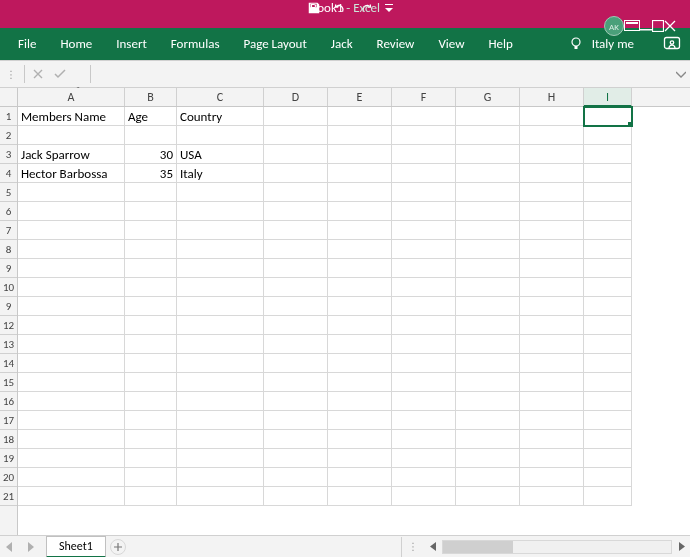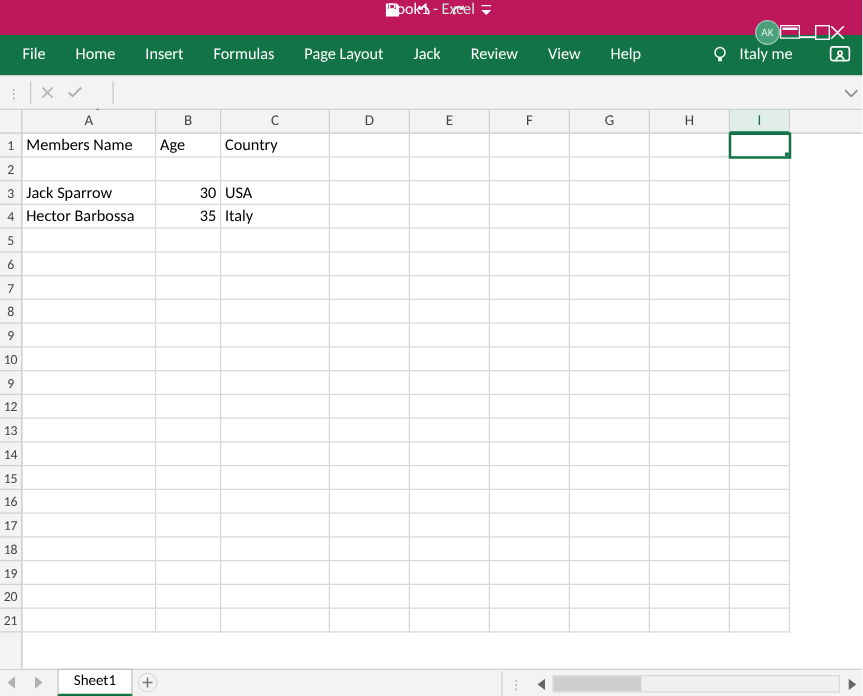--- a/index.html
+++ b/index.html
@@ -44,21 +44,21 @@
   .row { display:flex; height:19px; }
   .cell { border-right:1px solid #d8d8d8; border-bottom:1px solid #d8d8d8; padding: 0 3px; font-size:13px; color:#000; line-height:19px; white-space:nowrap; overflow:hidden; }
   .cell.num { text-align:right; }
   .cell.sel { outline:2px solid #127346; outline-offset:-1px; background:#fff; z-index:5; position:relative; }
   .cell.sel::after { content:''; position:absolute; right:-2px; bottom:-2px; width:5px; height:5px; background:#127346; }
 
   
   .cA { width:107px;} .cB { width:52px;} .cC { width:87px;} .cD{width:64px;} .cE{width:64px;} .cF{width:64px;} .cG{width:64px;} .cH{width:64px;} .cI{width:48px;}
 
   
-  .sheet-bar { position:absolute; left:0; right:0; bottom:0; height:22px; background:#f3f3f3; border-top:1px solid #d0d0d0; display:flex; align-items:flex-end;}
+  .sheet-bar { position:absolute; left:0; right:0; bottom:0; height:22px; background:#f3f3f3; border-top:1px solid #d0d0d0; display:flex; align-items:center;}
   .sb-left { display:flex; align-items:center; }
   .nav-btn { width:20px; display:flex; align-items:center; justify-content:center; color:#888;}
   .sheet-tab { background:#fff; border:1px solid #c0c0c0; border-bottom:2px solid #127346; padding:0 12px; font-size:12px; line-height:19px; margin-left:6px;}
   .add-sheet { width:22px; display:flex; align-items:center; justify-content:center; color:#666; margin-left:4px; border:1px solid #d8d8d8; border-radius:50%; height:16px; width:16px; align-self:center; font-size:11px;}
   .sb-scroll { margin-left:auto; display:flex; align-items:center; border-left:1px solid #d0d0d0;}
   .hscroll { width:230px; height:14px; background:#f0f0f0; margin:3px 0; position:relative; border:1px solid #d8d8d8;}
   .hscroll .thumb { position:absolute; left:0; top:0; bottom:0; width:70px; background:#cfcfcf;}
   .hs-btn { width:18px; display:flex; align-items:center; justify-content:center; color:#666;}
 
   svg { display:block; }

